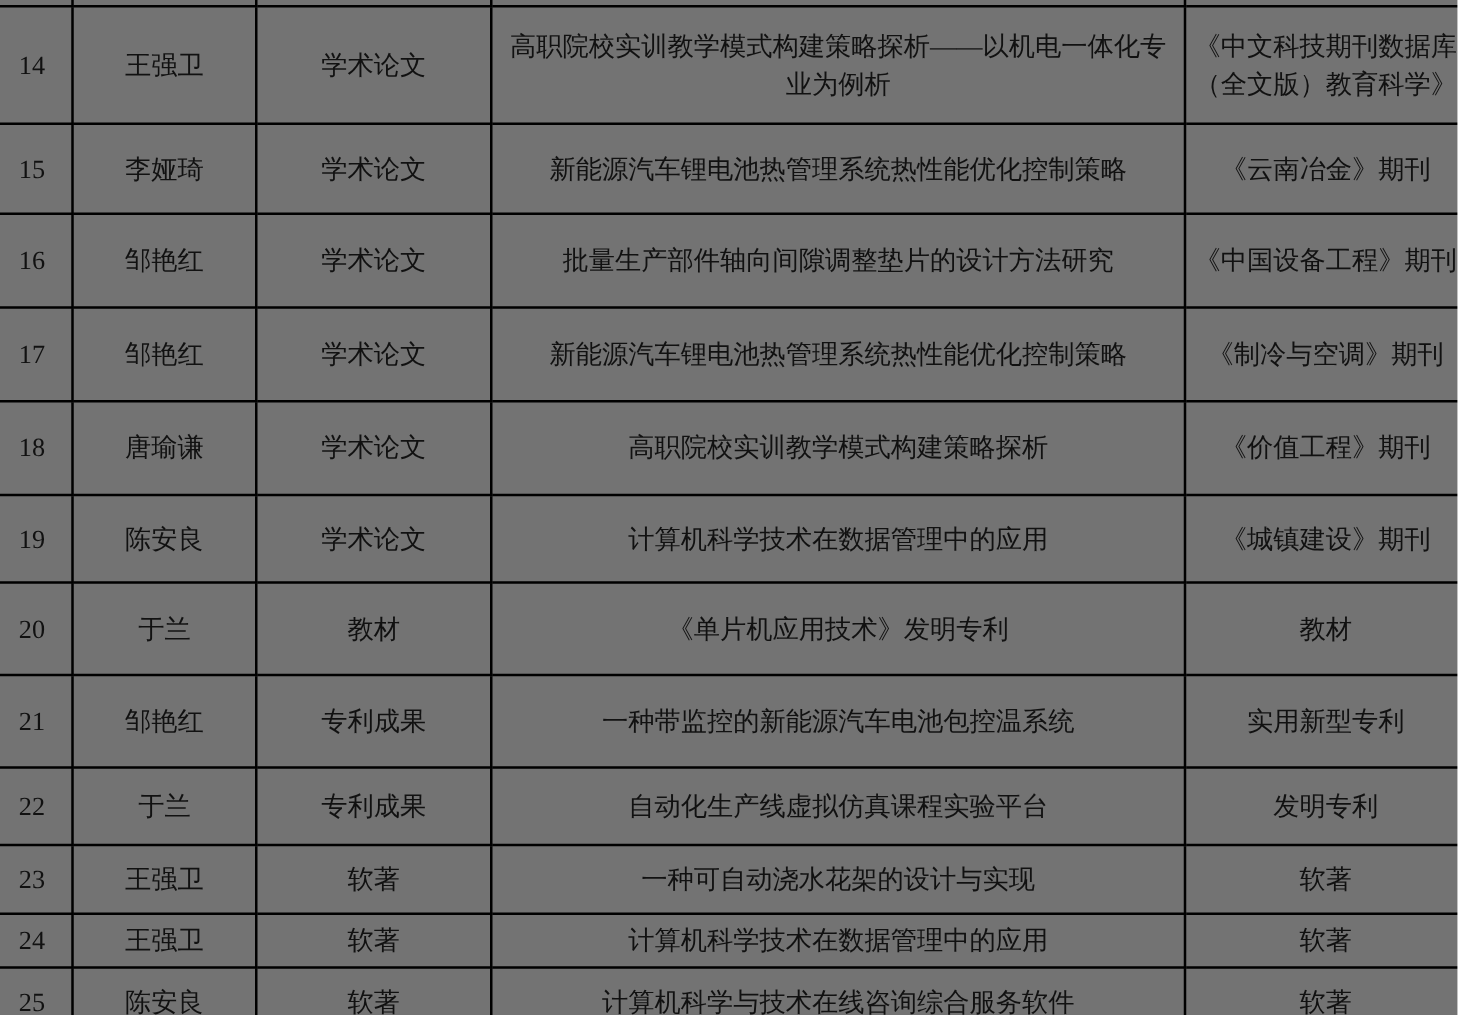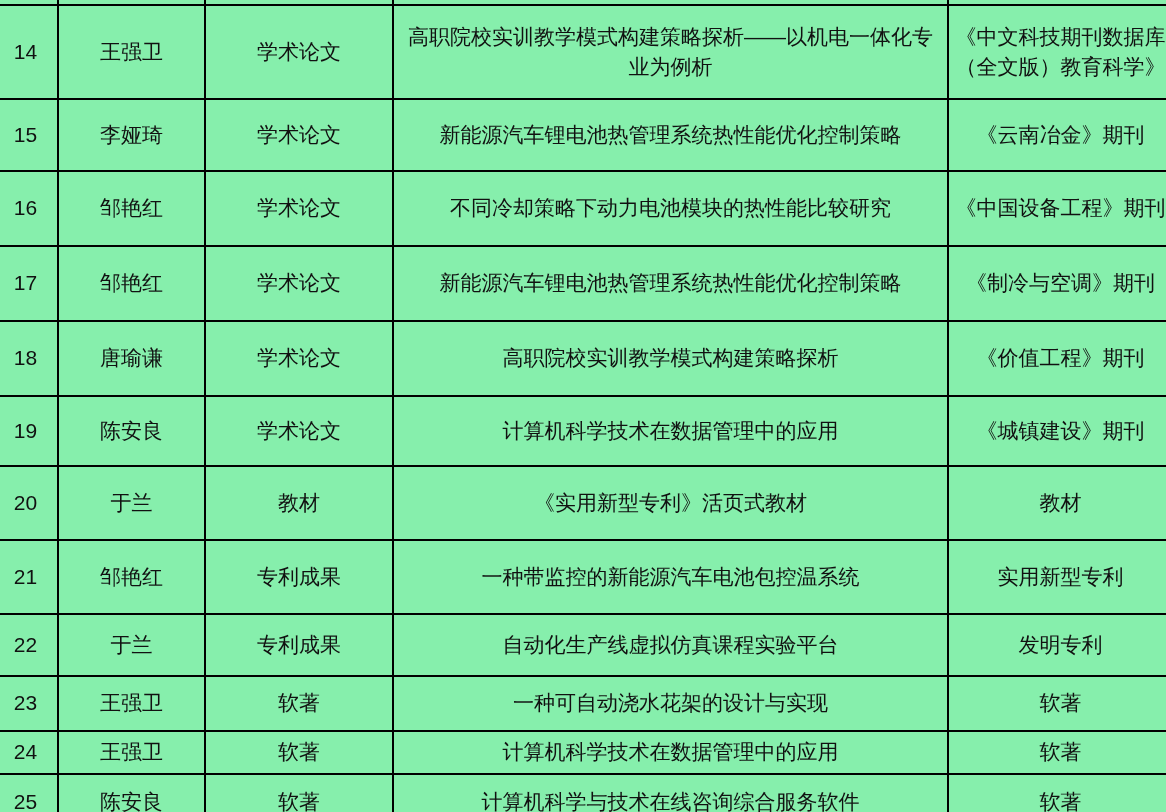--- a/index.html
+++ b/index.html
@@ -5,22 +5,22 @@
   html, body {
     margin: 0;
     padding: 0;
     background: #ffffff;
   }
   #page {
     position: relative;
     width: 1166px;
     height: 812px;
     overflow: hidden;
-    background: #86efac;
-    font-family: Liberation Sans, sans-serif;
+    background: #737373;
+    font-family: Liberation Serif, serif;
     color: #111111;
   }
   table.scan-table {
     border-collapse: collapse;
     table-layout: fixed;
     width: 1178px;          
     margin-left: -6px;
   }
   table.scan-table td {
     border: 2px solid #000000;
@@ -87,21 +87,21 @@
         <td class="cell-no">15</td>
         <td class="cell-name">李娅琦</td>
         <td class="cell-type">学术论文</td>
         <td class="cell-title">新能源汽车锂电池热管理系统热性能优化控制策略</td>
         <td class="cell-venue">《云南冶金》期刊</td>
       </tr>
       <tr class="r16">
         <td class="cell-no">16</td>
         <td class="cell-name">邹艳红</td>
         <td class="cell-type">学术论文</td>
-        <td class="cell-title">不同冷却策略下动力电池模块的热性能比较研究</td>
+        <td class="cell-title">批量生产部件轴向间隙调整垫片的设计方法研究</td>
         <td class="cell-venue">《中国设备工程》期刊</td>
       </tr>
       <tr class="r17">
         <td class="cell-no">17</td>
         <td class="cell-name">邹艳红</td>
         <td class="cell-type">学术论文</td>
         <td class="cell-title">新能源汽车锂电池热管理系统热性能优化控制策略</td>
         <td class="cell-venue">《制冷与空调》期刊</td>
       </tr>
       <tr class="r18">
@@ -115,21 +115,21 @@
         <td class="cell-no">19</td>
         <td class="cell-name">陈安良</td>
         <td class="cell-type">学术论文</td>
         <td class="cell-title">计算机科学技术在数据管理中的应用</td>
         <td class="cell-venue">《城镇建设》期刊</td>
       </tr>
       <tr class="r20">
         <td class="cell-no">20</td>
         <td class="cell-name">于兰</td>
         <td class="cell-type">教材</td>
-        <td class="cell-title">《实用新型专利》活页式教材</td>
+        <td class="cell-title">《单片机应用技术》发明专利</td>
         <td class="cell-venue">教材</td>
       </tr>
       <tr class="r21">
         <td class="cell-no">21</td>
         <td class="cell-name">邹艳红</td>
         <td class="cell-type">专利成果</td>
         <td class="cell-title">一种带监控的新能源汽车电池包控温系统</td>
         <td class="cell-venue">实用新型专利</td>
       </tr>
       <tr class="r22">

